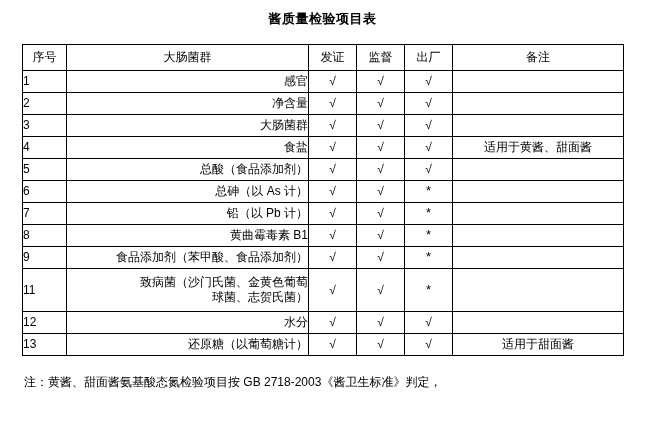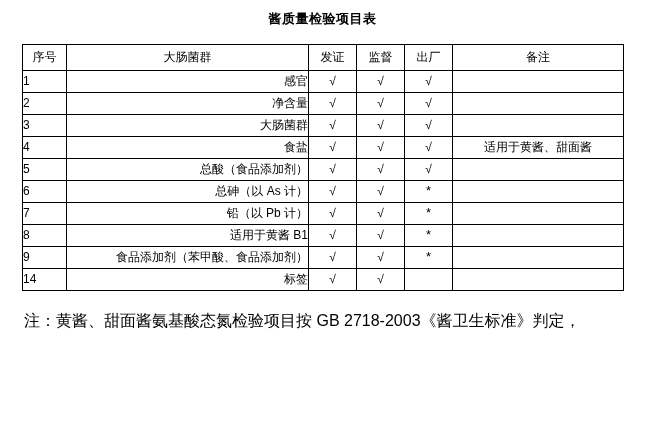--- a/index.html
+++ b/index.html
@@ -79,21 +79,21 @@
   }
   .two-line {
     line-height: 1.45;
   }
   tr.tall td {
     height: 42px;
   }
   .notes {
     margin: 9px auto 0 auto;
     width: 601px;
-    font-size: 16px;
+    font-size: 12px;
     font-family: "Liberation Sans", "DejaVu Sans", sans-serif;
     line-height: 1.75;
   }
   .notes .line1 { padding-left: 2px; }
   .notes .line2 { padding-left: 38px; }
 </style>
 </head>
 <body>
 
 <div class="page">
@@ -171,41 +171,57 @@
         <tr>
           <td class="no">7</td>
           <td class="item">铅（以 Pb 计）</td>
           <td class="mark">√</td>
           <td class="mark">√</td>
           <td class="mark star">*</td>
           <td class="remark"></td>
         </tr>
         <tr>
           <td class="no">8</td>
-          <td class="item">适用于黄酱 B1</td>
+          <td class="item">黄曲霉毒素 B1</td>
           <td class="mark">√</td>
           <td class="mark">√</td>
           <td class="mark star">*</td>
           <td class="remark"></td>
         </tr>
         <tr>
           <td class="no">9</td>
           <td class="item">食品添加剂（苯甲酸、食品添加剂）</td>
           <td class="mark">√</td>
           <td class="mark">√</td>
           <td class="mark star">*</td>
           <td class="remark"></td>
         </tr>
-        <tr>
-          <td class="no">14</td>
-          <td class="item">标签</td>
-          <td class="mark">√</td>
-          <td class="mark">√</td>
-          <td class="mark"></td>
-          <td class="remark"></td>
+        <tr class="tall">
+          <td class="no">11</td>
+          <td class="item two-line">致病菌（沙门氏菌、金黄色葡萄<br>球菌、志贺氏菌）</td>
+          <td class="mark">√</td>
+          <td class="mark">√</td>
+          <td class="mark star">*</td>
+          <td class="remark"></td>
+        </tr>
+        <tr>
+          <td class="no">12</td>
+          <td class="item">水分</td>
+          <td class="mark">√</td>
+          <td class="mark">√</td>
+          <td class="mark">√</td>
+          <td class="remark"></td>
+        </tr>
+        <tr>
+          <td class="no">13</td>
+          <td class="item">还原糖（以葡萄糖计）</td>
+          <td class="mark">√</td>
+          <td class="mark">√</td>
+          <td class="mark">√</td>
+          <td class="remark">适用于甜面酱</td>
         </tr>
       </tbody>
   </table>
 
   <div class="notes">
     <div class="line1">注：黄酱、甜面酱氨基酸态氮检验项目按 GB 2718-2003《酱卫生标准》判定，</div>
   </div>
 
 </div>
 

